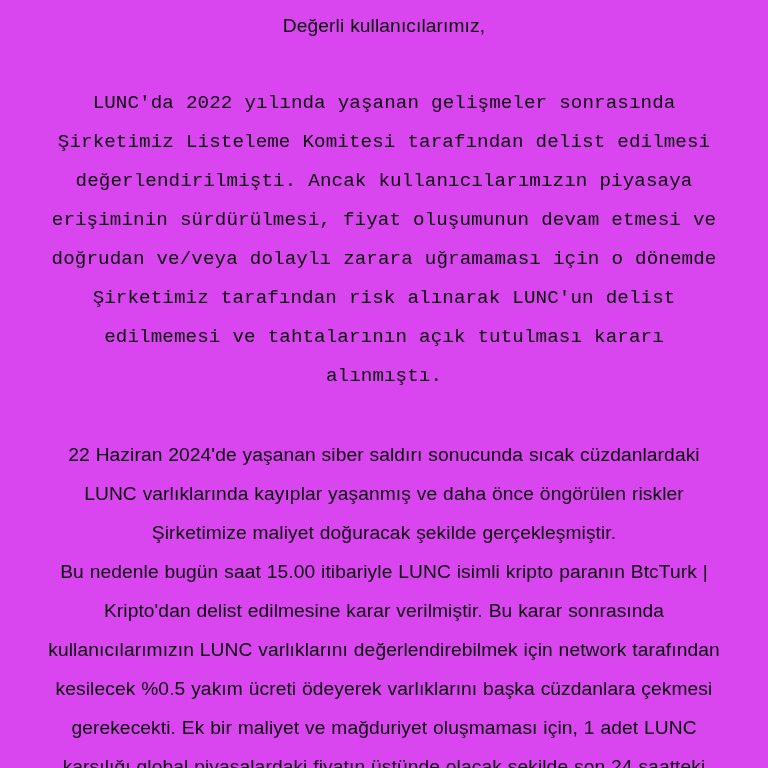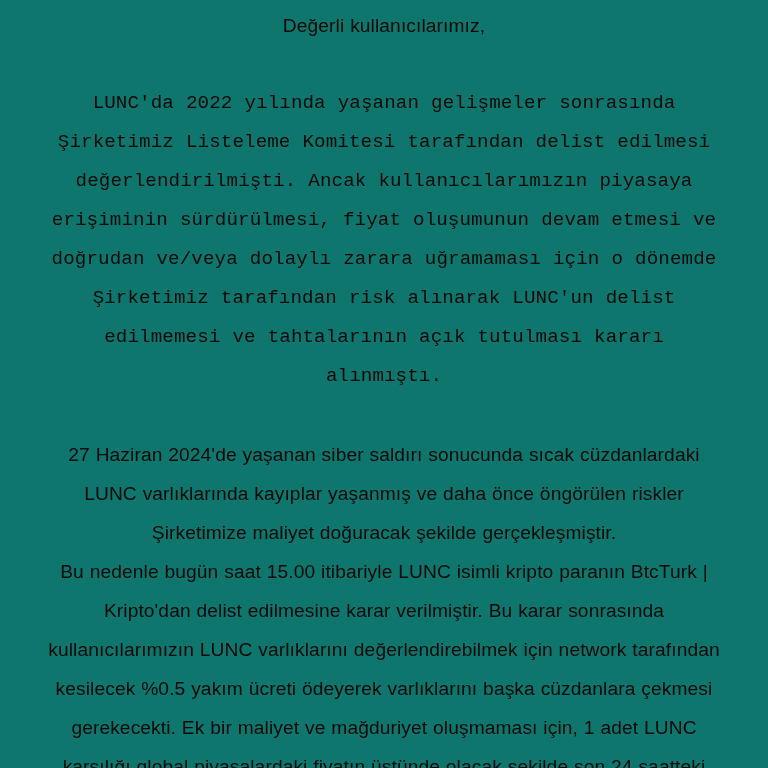--- a/index.html
+++ b/index.html
@@ -12,21 +12,21 @@
     height: 768px;
     background: #ffffff;
     font-family: "Liberation Sans", sans-serif;
     color: #000000;
     overflow: hidden;
   }
   .page {
     position: relative;
     width: 768px;
     height: 768px;
-    background: #0f766e;
+    background: #d946ef;
     overflow: hidden;
   }
   .doc-body {
     position: absolute;
     left: 44px;
     top: 6px;
     width: 680px;
     text-align: center;
   }
   .para {
@@ -54,18 +54,18 @@
 </head>
 <body>
 
 <div class="page">
   <div class="doc-body">
 
     <p class="para salutation">Değerli kullanıcılarımız,</p>
 
     <p class="para block-gap">LUNC'da 2022 yılında yaşanan gelişmeler sonrasında Şirketimiz Listeleme Komitesi tarafından delist edilmesi değerlendirilmişti. Ancak kullanıcılarımızın piyasaya erişiminin sürdürülmesi, fiyat oluşumunun devam etmesi ve doğrudan ve/veya dolaylı zarara uğramaması için o dönemde Şirketimiz tarafından risk alınarak LUNC'un delist edilmemesi ve tahtalarının açık tutulması kararı alınmıştı.</p>
 
-    <p class="para">27 Haziran 2024'de yaşanan siber saldırı sonucunda sıcak cüzdanlardaki LUNC varlıklarında kayıplar yaşanmış ve daha önce öngörülen riskler Şirketimize maliyet doğuracak şekilde gerçekleşmiştir.</p>
+    <p class="para">22 Haziran 2024'de yaşanan siber saldırı sonucunda sıcak cüzdanlardaki LUNC varlıklarında kayıplar yaşanmış ve daha önce öngörülen riskler Şirketimize maliyet doğuracak şekilde gerçekleşmiştir.</p>
 
     <p class="para para-continued">Bu nedenle bugün saat 15.00 itibariyle LUNC isimli kripto paranın BtcTurk | Kripto'dan delist edilmesine karar verilmiştir. Bu karar sonrasında kullanıcılarımızın LUNC varlıklarını değerlendirebilmek için network tarafından kesilecek %0.5 yakım ücreti ödeyerek varlıklarını başka cüzdanlara çekmesi gerekecekti. Ek bir maliyet ve mağduriyet oluşmaması için, 1 adet LUNC karşılığı global piyasalardaki fiyatın üstünde olacak şekilde son 24 saatteki ağırlıklı ortalama fiyat olan  0.00249714 TL üzerinden hesaplanacak varlık değeri bu kriptoparaya sahip hesaplara delist anında Türk Lirası</p>
 
   </div>
 </div>
 
 </body></html>

